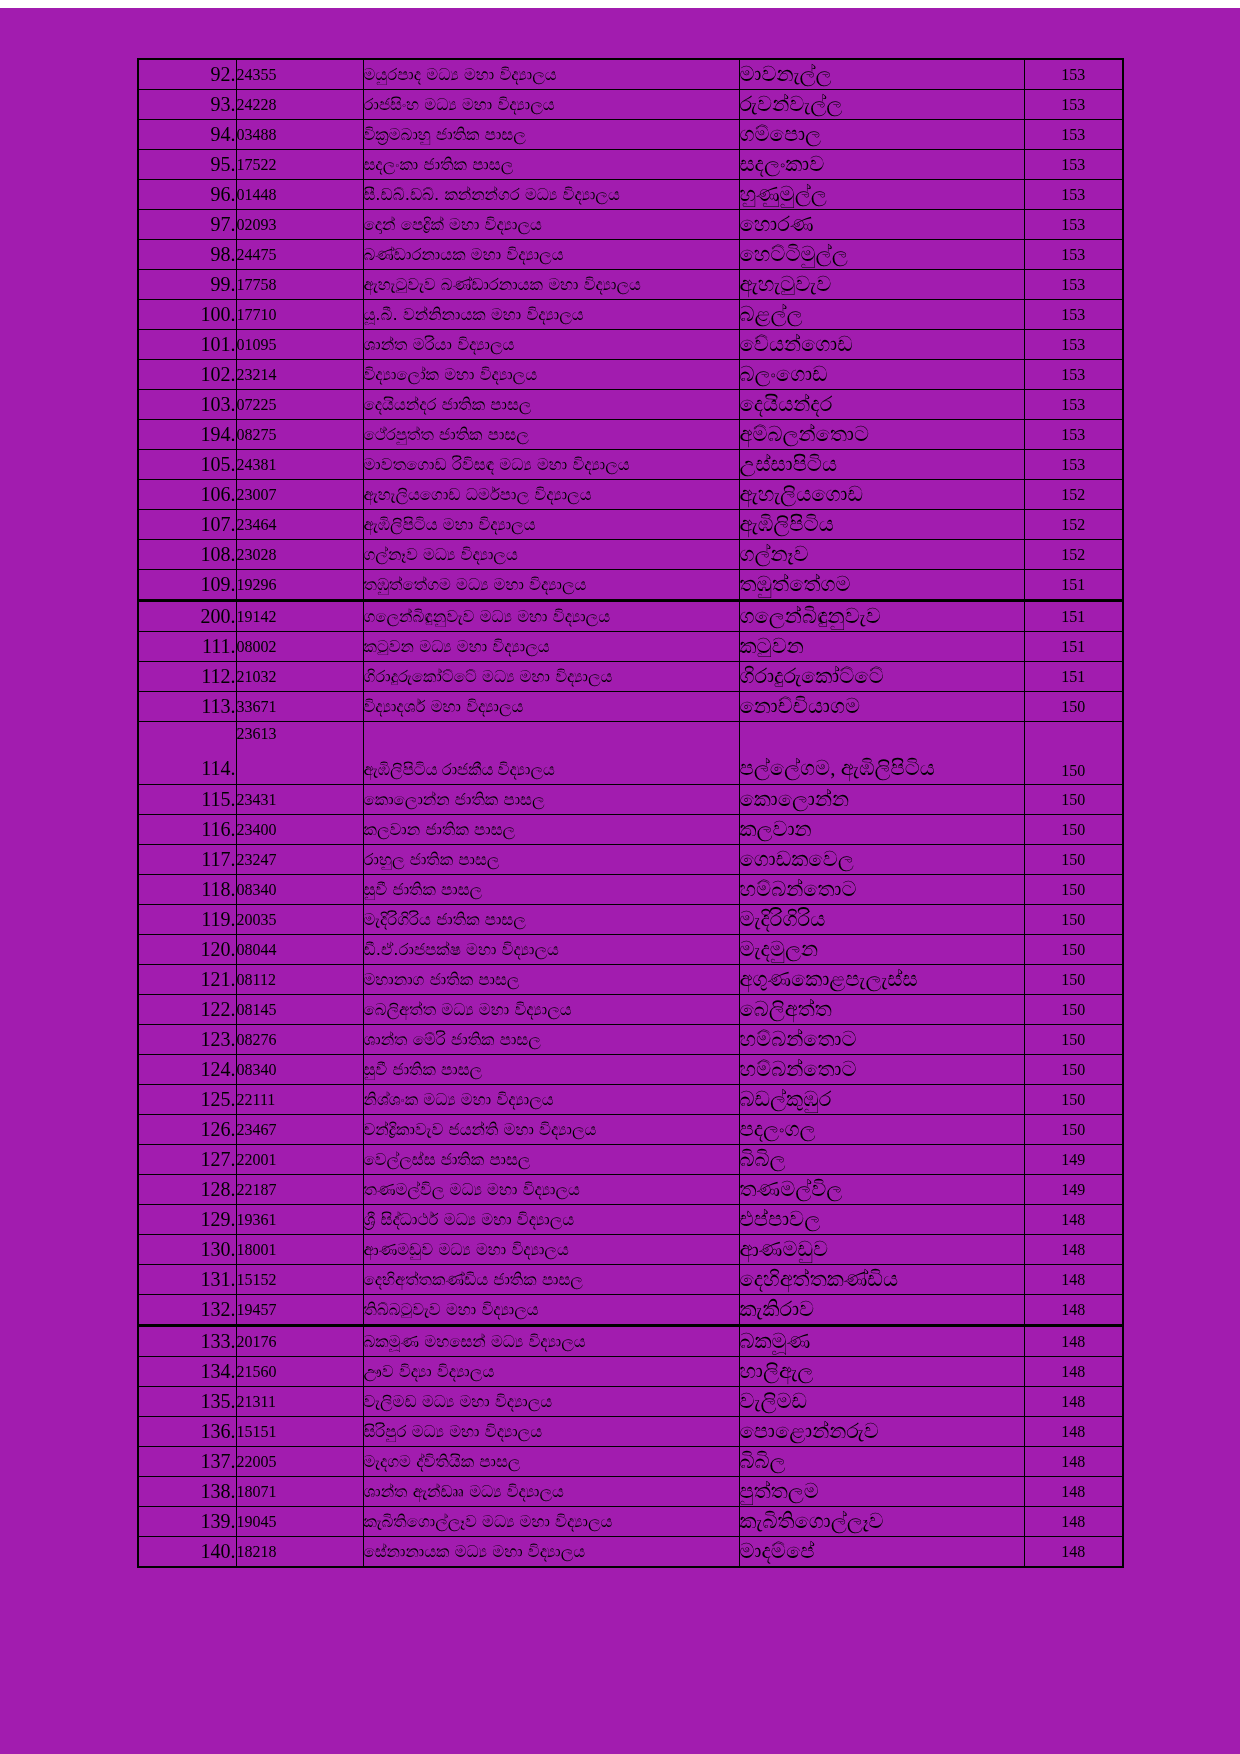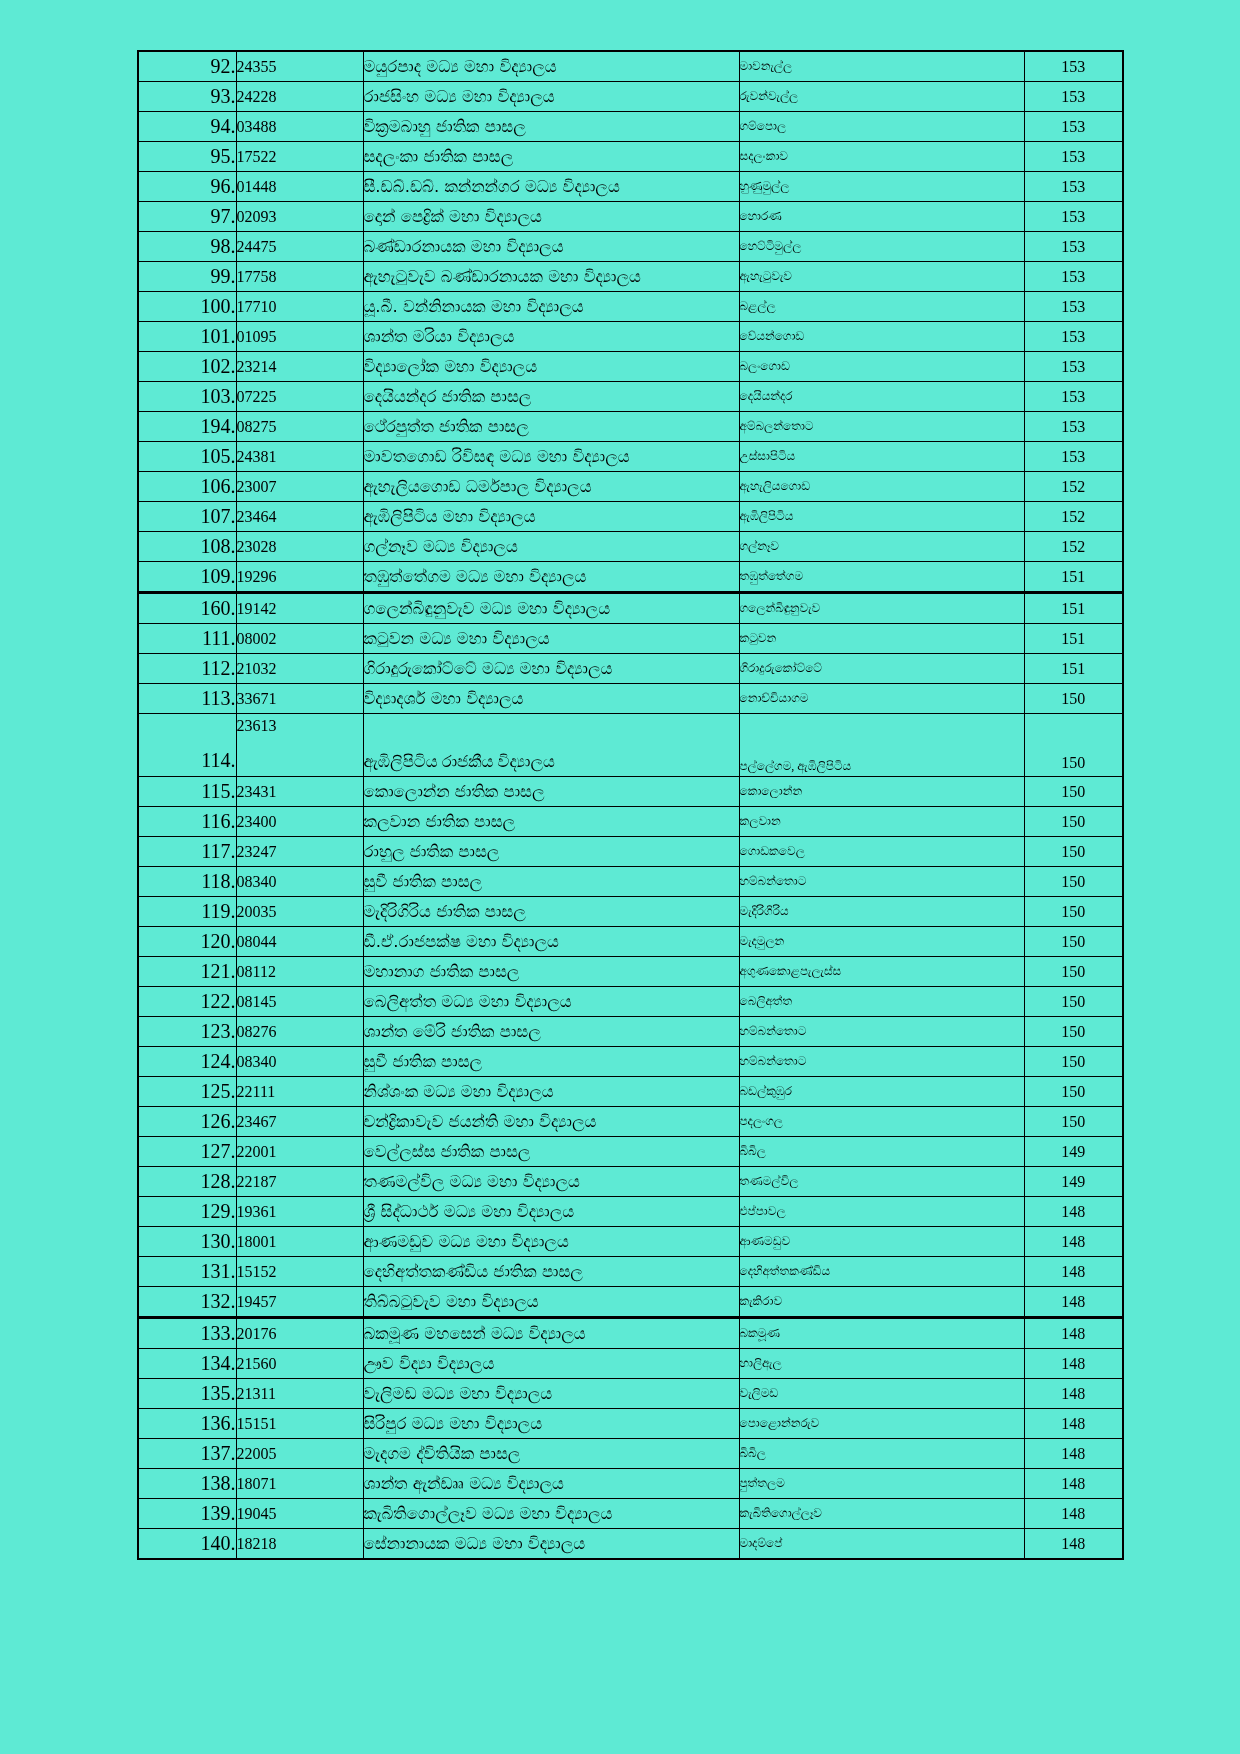--- a/index.html
+++ b/index.html
@@ -10,21 +10,22 @@
   body {
     width: 1240px;
     height: 1754px;
     position: relative;
     font-family: "DejaVu Sans", sans-serif;
     color: #000;
   }
   .page {
     position: absolute;
     inset: 0;
-    background: #5eead4;
+    background: #a21caf;
+    margin-top: 8px;
   }
   table.schools {
     position: absolute;
     left: 137px;
     top: 50px;
     width: 985px;
     border-collapse: collapse;
     table-layout: fixed;
     border: 2px solid #000;
   }
@@ -53,21 +54,21 @@
     font-size: 16px;
     text-align: left;
     padding-left: 13px;
   }
   td.c-name {
     font-size: 16.5px;
     text-align: left;
     padding-left: 14px;
   }
   td.c-loc {
-    font-size: 12px;
+    font-size: 21px;
     text-align: left;
     padding-left: 9px;
     white-space: pre-line;
     line-height: 1.35;
   }
   td.c-marks {
     font-family: "Liberation Serif", serif;
     font-size: 16px;
     text-align: center;
     border-radius: 10px;
@@ -217,21 +218,21 @@
     <td class="c-marks">152</td>
   </tr>
         <tr>
     <td class="c-no">109.</td>
     <td class="c-code">19296</td>
     <td class="c-name">තඹුත්තේගම මධ්‍ය මහා විද්‍යාලය</td>
     <td class="c-loc">තඹුත්තේගම</td>
     <td class="c-marks">151</td>
   </tr>
         <tr class="thick-top">
-    <td class="c-no">160.</td>
+    <td class="c-no">200.</td>
     <td class="c-code">19142</td>
     <td class="c-name">ගලෙන්බිඳුනුවැව මධ්‍ය මහා විද්‍යාලය</td>
     <td class="c-loc">ගලෙන්බිඳුනුවැව</td>
     <td class="c-marks">151</td>
   </tr>
         <tr>
     <td class="c-no">111.</td>
     <td class="c-code">08002</td>
     <td class="c-name">කටුවන මධ්‍ය මහා විද්‍යාලය</td>
     <td class="c-loc">කටුවන</td>

